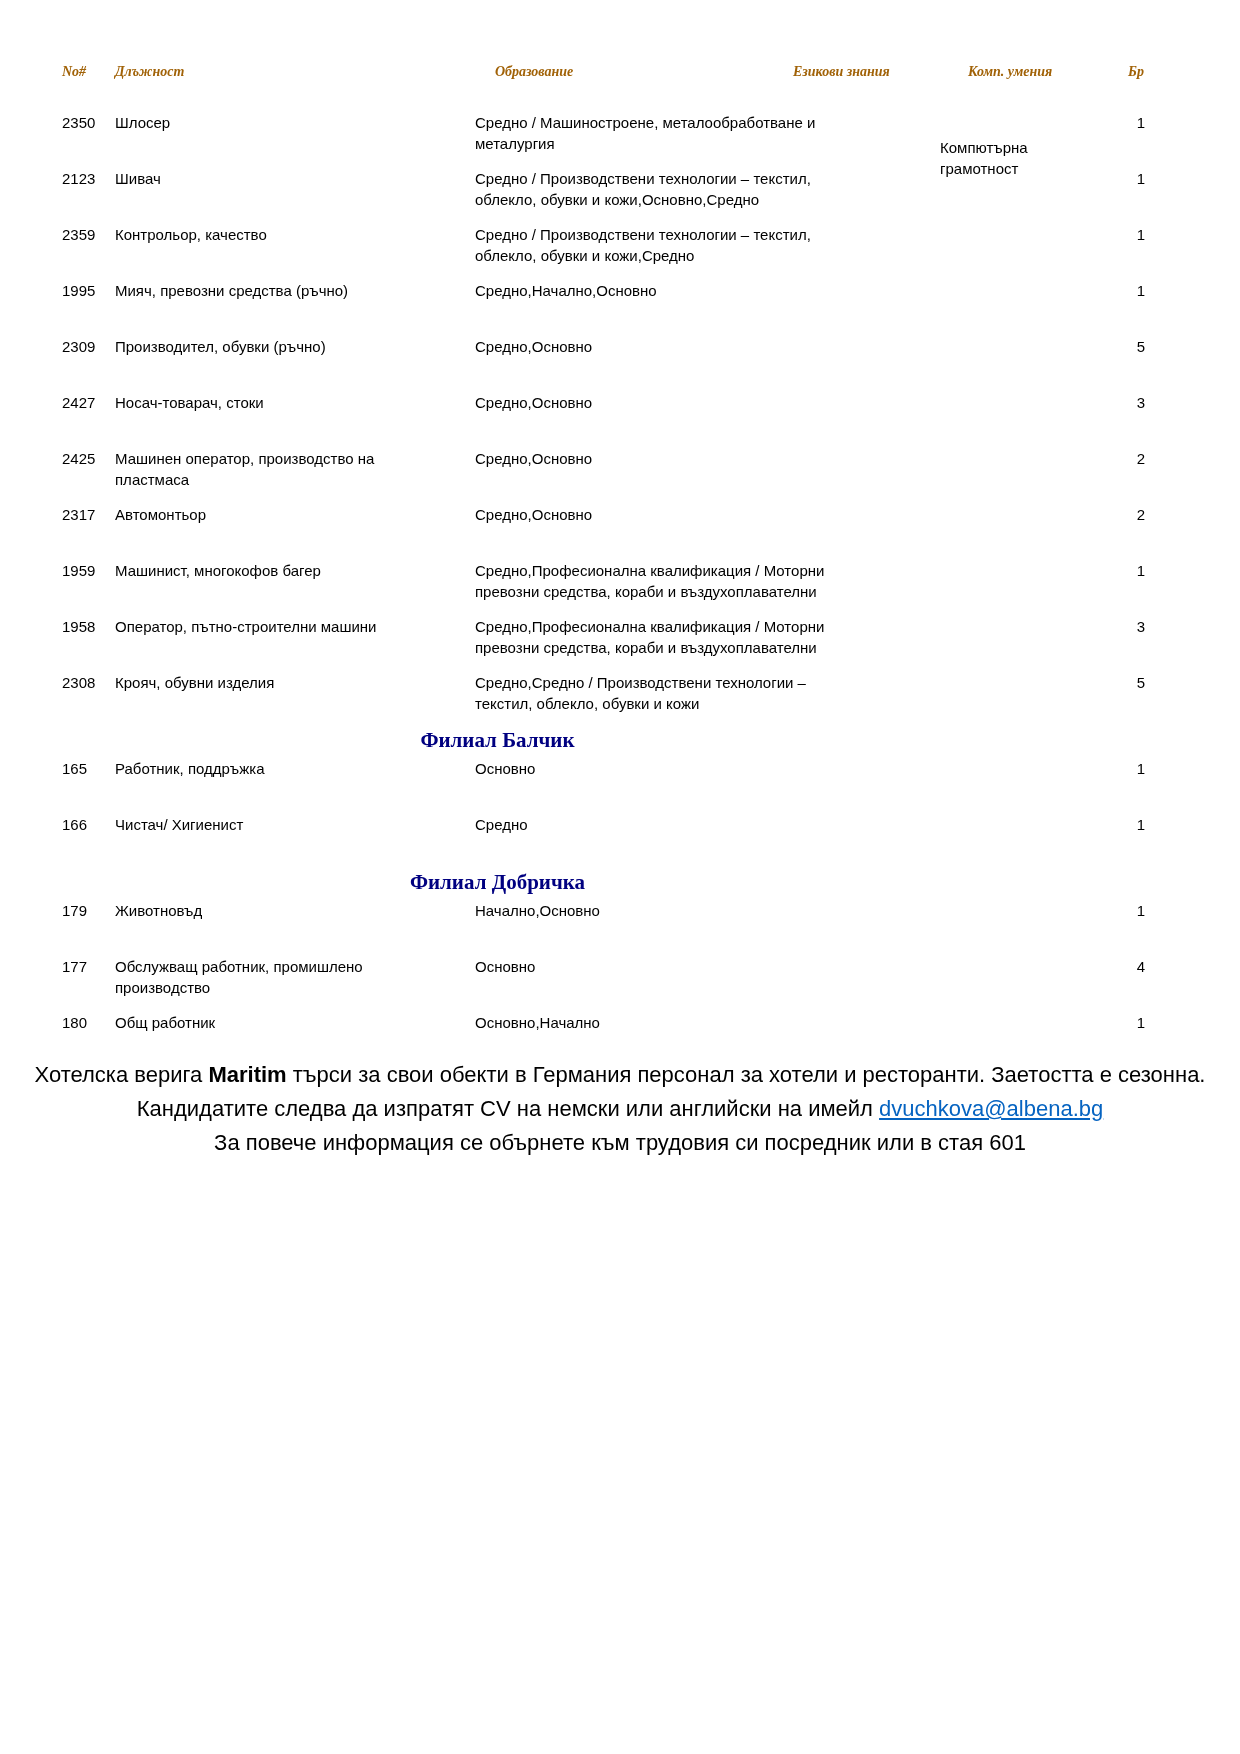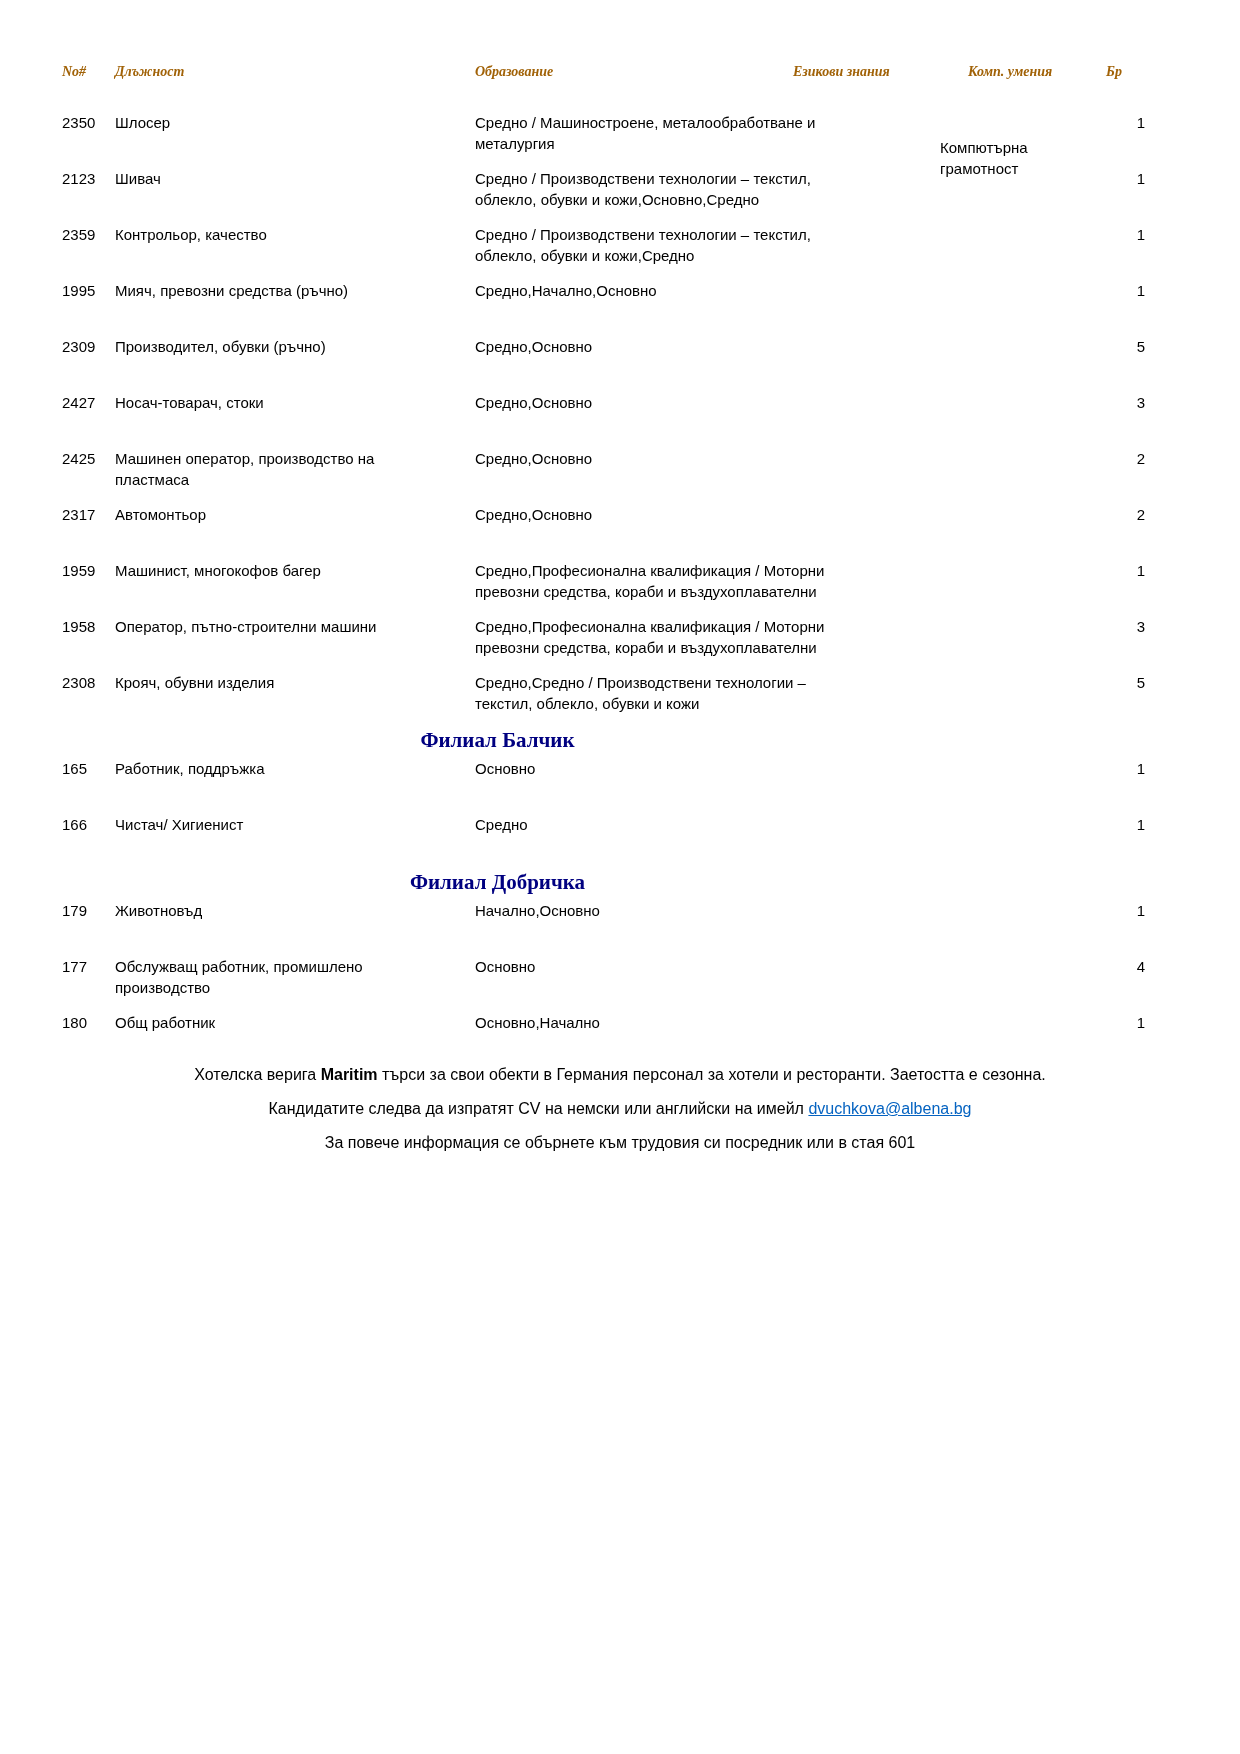--- a/index.html
+++ b/index.html
@@ -9,44 +9,44 @@
   }
   .page{position:absolute;left:0;top:0;width:1240px;height:1754px;overflow:hidden;}
 
   
   .thead{position:absolute;left:55px;top:64px;width:1090px;height:28px;
          font-family:"Liberation Serif", serif;font-style:italic;font-weight:bold;
          font-size:14px;color:#a16207;}
   .thead span{position:absolute;top:0;white-space:nowrap;}
   .h-no{left:7px;}
   .h-position{left:60px;}
-  .h-education{left:420px;text-align:right;}
+  .h-education{left:440px;text-align:right;}
   .h-languages{left:738px;}
   .h-computer{left:913px;}
-  .h-count{left:1051px;font-family:Liberation Serif, serif;}
+  .h-count{left:1073px;font-family:Liberation Serif, serif;}
 
   
   .tbody{position:absolute;left:55px;top:0;width:1090px;}
   .row{position:absolute;left:0;width:1090px;font-size:15px;line-height:21px;}
   .cell{position:absolute;top:0;}
   .c-no{left:7px;white-space:nowrap;}
   .c-position{left:60px;width:280px;}
   .c-education{left:420px;width:372px;}
   .c-computer{left:885px;width:122px;top:25px;}
   .c-count{left:1000px;width:90px;text-align:right;}
 
   .section-title{
     position:absolute;left:0;width:885px;text-align:center;
     font-family:"Liberation Serif", serif;font-weight:bold;
     font-size:21px;color:#000080;white-space:nowrap;
   }
 
   
   .notice{position:absolute;left:0;top:1058px;width:1240px;text-align:center;
-          font-size:16px;line-height:34px;color:#000000;}
+          font-size:22px;line-height:34px;color:#000000;}
   .notice .brand{font-weight:bold;}
   .notice a{color:#0563C1;text-decoration:underline;cursor:pointer;margin-top:32px;}
 
   
   .footer{position:absolute;left:0;top:1636px;width:1240px;height:30px;
           font-family:"Liberation Serif", serif;font-style:italic;font-weight:bold;
           font-size:17px;color:#000080;}
   .footer .f-date{position:absolute;left:502px;white-space:nowrap;}
   .footer .f-page{position:absolute;left:727px;white-space:nowrap;}
 </style>

